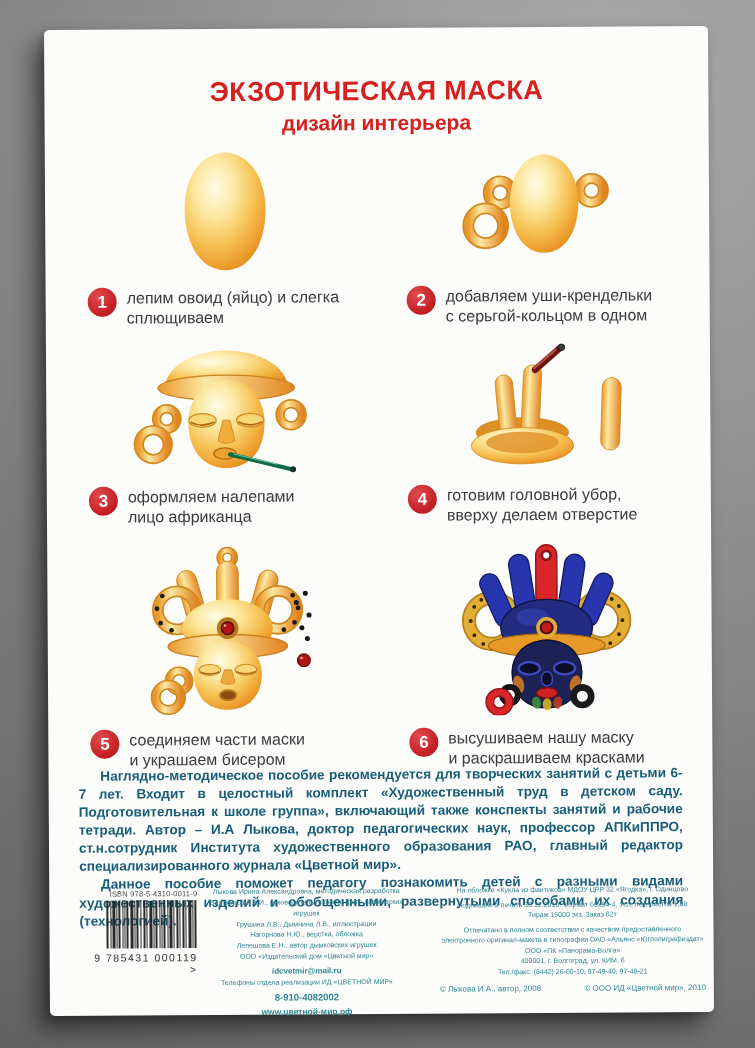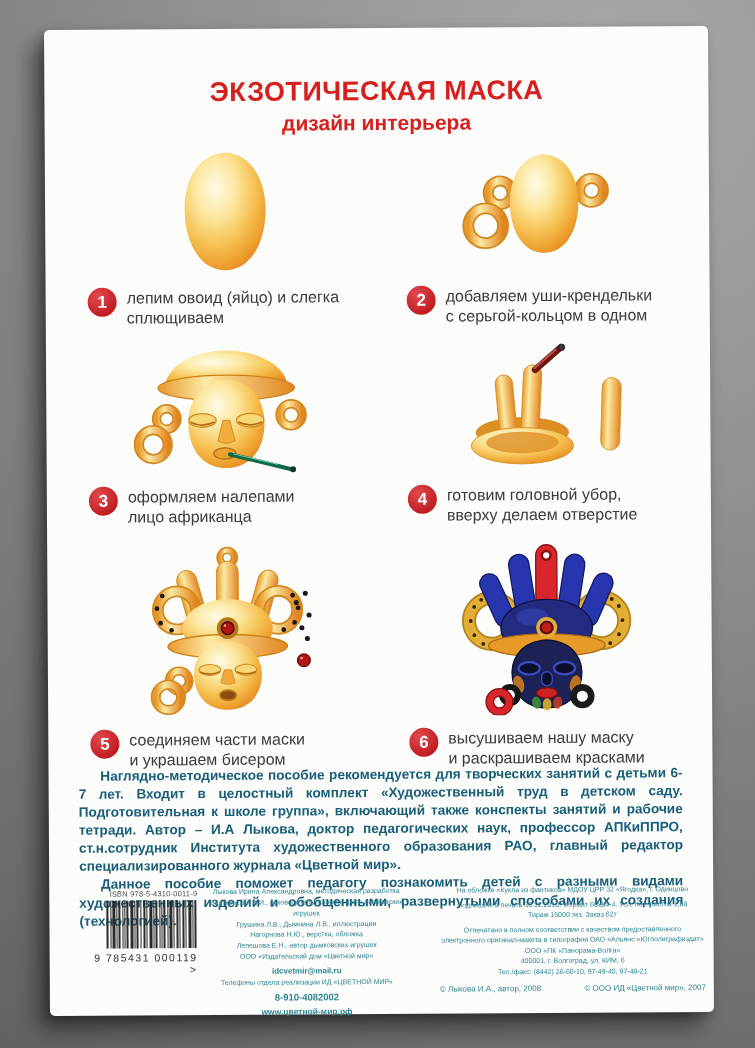--- a/index.html
+++ b/index.html
@@ -361,19 +361,19 @@
       <div>Подписано в печать 30.12.2010. Формат 60х84-4. Усл. печ. листов 1,88</div>
       <div>Тираж 15000 экз. Заказ 62т</div>
       <div class="gap"></div>
       <div>Отпечатано в полном соответствии с качеством предоставленного</div>
       <div>электронного оригинал-макета в типографии ОАО «Альянс «Югполиграфиздат»</div>
       <div>ООО «ПК «Панорама-Волга»</div>
       <div>400001, г. Волгоград, ул. КИМ, 6</div>
       <div>Тел./факс: (8442) 26-60-10, 97-49-40, 97-48-21</div>
       <div class="copyline">
         <span>© Лыкова И.А., автор, 2008</span>
-        <span>© ООО ИД «Цветной мир», 2007</span>
+        <span>© ООО ИД «Цветной мир», 2010</span>
       </div>
     </div>
 
   </div>
 
 </div>
 
 </body></html>

